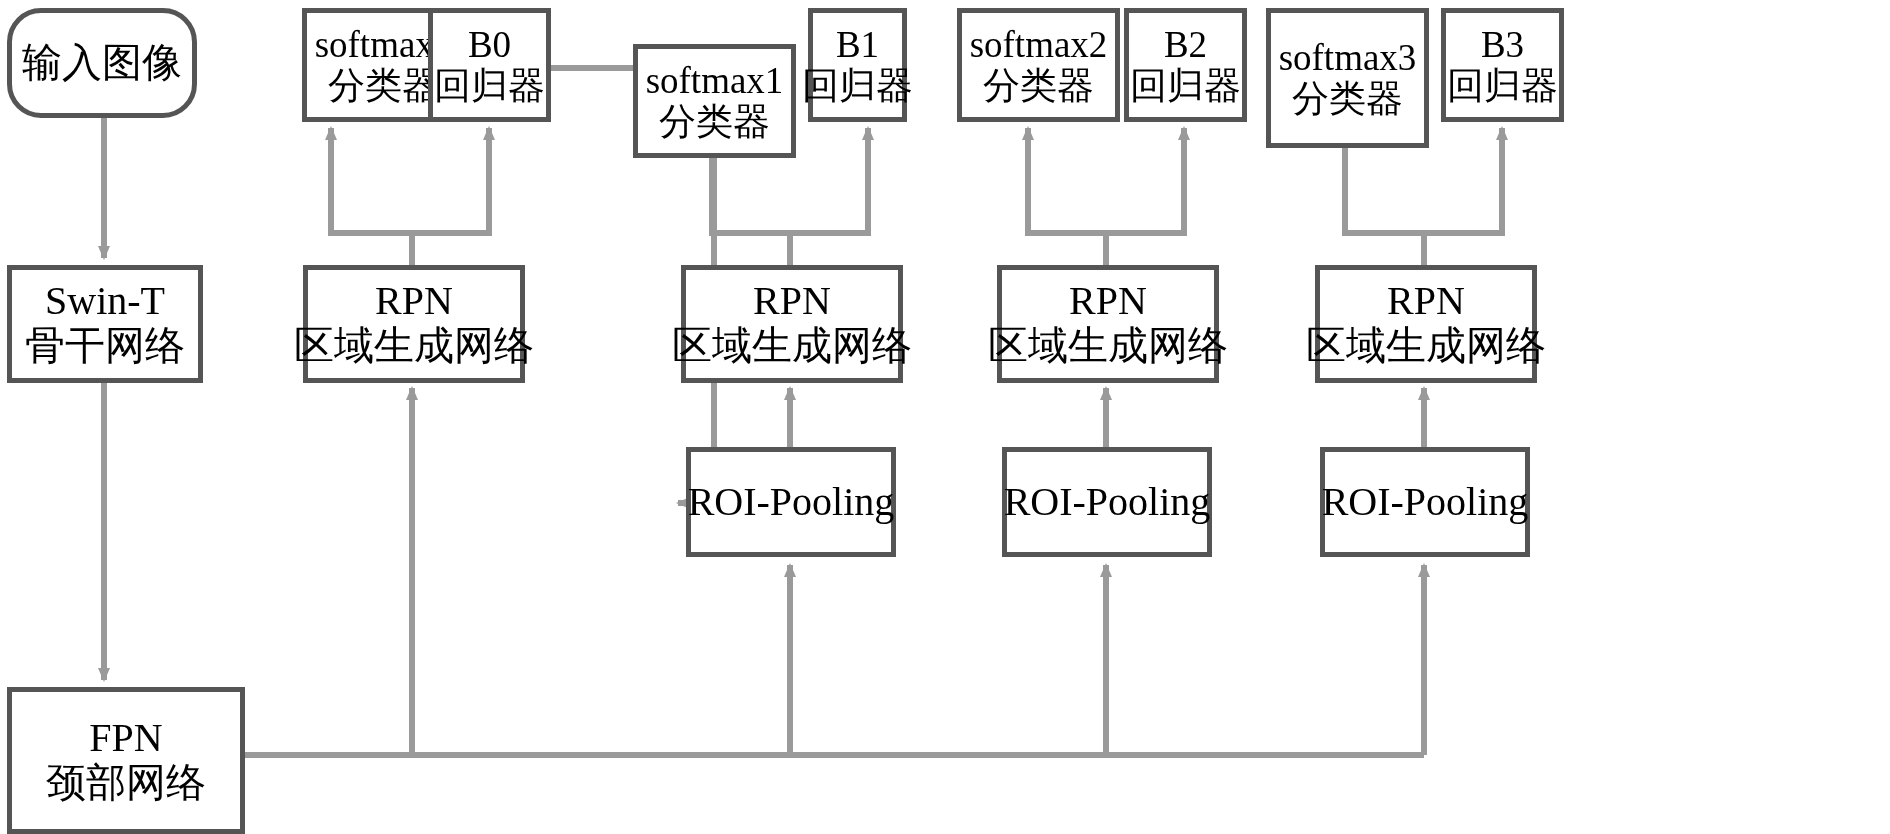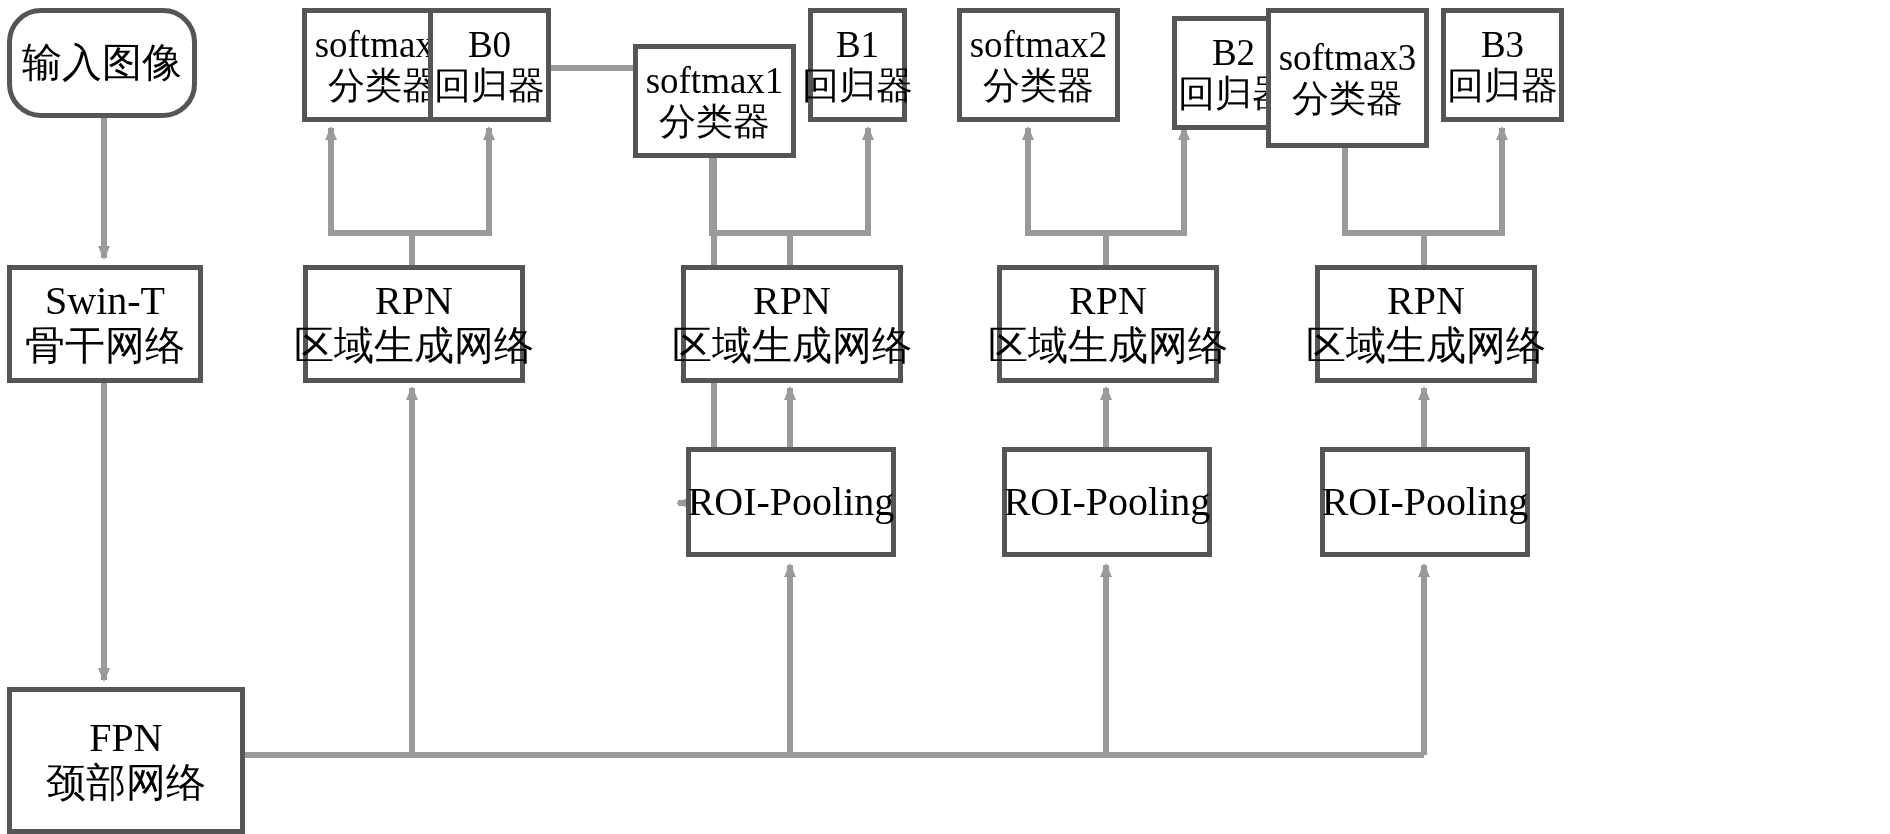--- a/index.html
+++ b/index.html
@@ -100,21 +100,21 @@
     <span class="l2">区域生成网络</span>
   </div>
   <div class="node n-lg" style="left:686px;top:447px;width:210px;height:110px;">
     <span class="l1">ROI-Pooling</span>
   </div>
 
   <div class="node n-md" style="left:949px;top:8px;width:163px;height:114px;margin-left:8px;">
     <span class="l1">softmax2</span>
     <span class="l2">分类器</span>
   </div>
-  <div class="node n-md" style="left:1124px;top:16px;width:123px;height:114px;margin-left:48px;">
+  <div class="node n-md" style="left:1124px;top:8px;width:123px;height:114px;">
     <span class="l1">B2</span>
     <span class="l2">回归器</span>
   </div>
   <div class="node n-lg" style="left:997px;top:265px;width:222px;height:118px;">
     <span class="l1">RPN</span>
     <span class="l2">区域生成网络</span>
   </div>
   <div class="node n-lg" style="left:1002px;top:447px;width:210px;height:110px;">
     <span class="l1">ROI-Pooling</span>
   </div>

